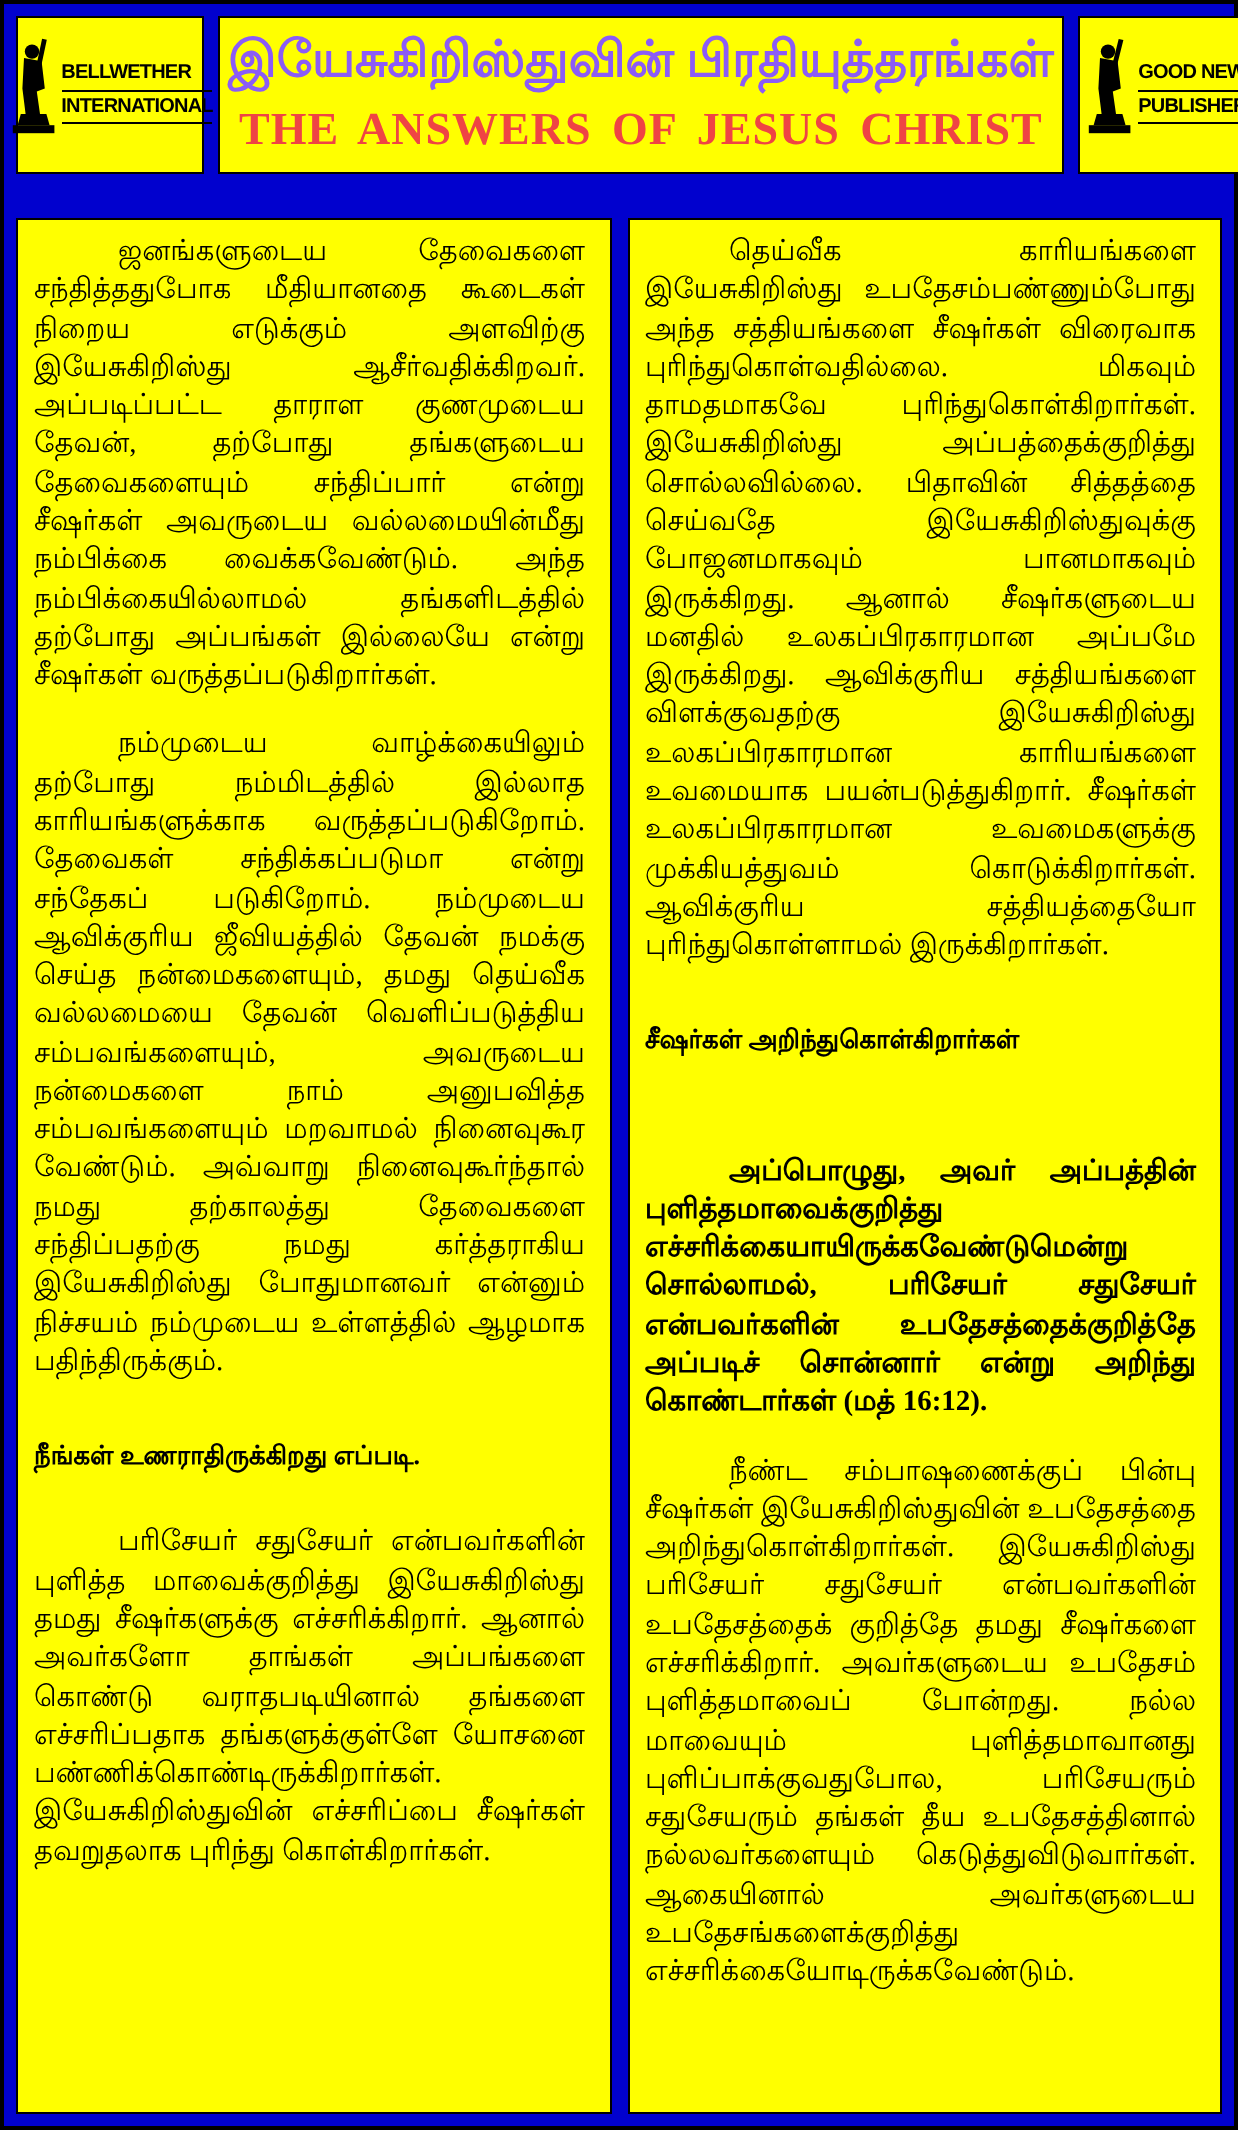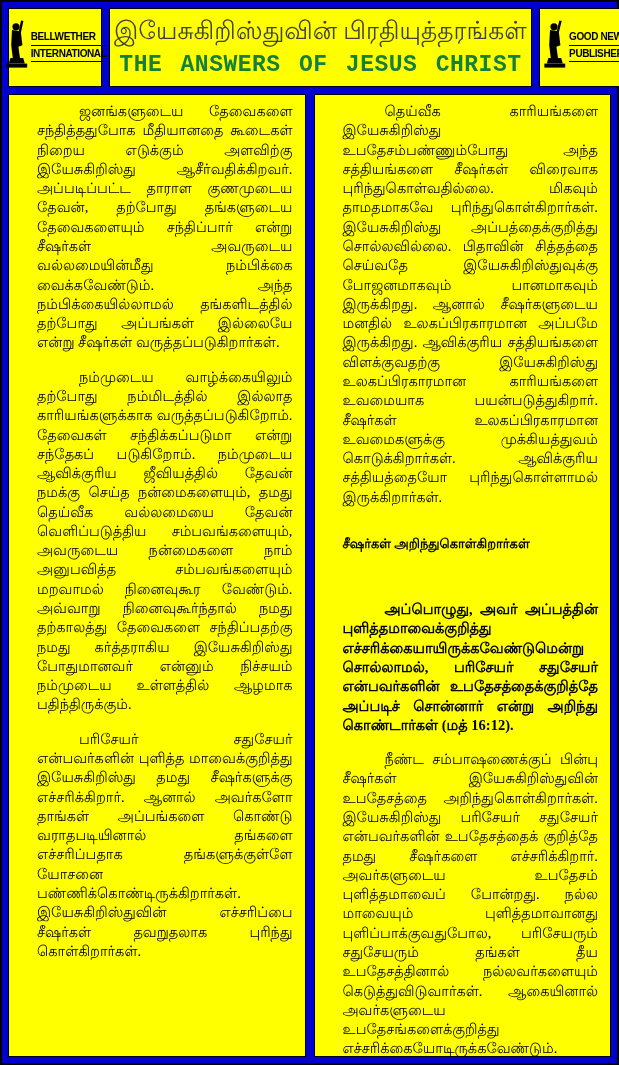--- a/index.html
+++ b/index.html
@@ -9,21 +9,21 @@
     font-family: "Liberation Serif", "DejaVu Serif", serif;
     background: #ffffff;
   }
   .page {
     width: 619px; height: 1065px;
     background: #0101CE;
     border: 2px solid #000000;
     padding: 6px;
     display: flex;
     flex-direction: column;
-    gap: 7px;
+    gap: 22px;
     justify-content: flex-end;
   }
   .cell {
     background: #FFFF00;
     border: 1px solid #000000;
   }
   
   .header {
     flex: none;
     height: 79px;
@@ -59,44 +59,44 @@
   }
   .title-box {
     flex: 1;
     display: flex;
     flex-direction: column;
     align-items: center;
     justify-content: space-evenly;
     padding: 3px 4px;
   }
   .title-tamil {
-    font-weight: normal;
+    font-weight: bold;
     font-size: 25px;
-    color: #404040;
+    color: #8b5cf6;
     white-space: nowrap;
   }
   .title-english {
-    font-family: Liberation Mono, monospace;
+    font-family: Liberation Serif, serif;
     font-weight: bold;
     font-size: 23px;
     letter-spacing: 0.5px;
     word-spacing: 4px;
-    color: #15803d;
+    color: #ef4444;
     white-space: nowrap;
   }
   
   .columns {
     flex: 1;
     display: flex;
     gap: 8px;
     min-height: 0;
   }
   .column {
     flex: 1;
-    padding: 7px 12px 0 28px;
+    padding: 7px 12px 0 8px;
     color: #000;
     font-size: 14.5px;
     line-height: 1.33;
     overflow: hidden;
   }
   .column p {
     margin: 0 0 15px 0;
     text-align: justify;
     text-indent: 42px;
   }
@@ -157,20 +157,21 @@
       </span>
     </div>
 
   </div>
 
   <div class="columns">
 
     <div class="cell column">
       <p class="body">ஜனங்களுடைய தேவைகளை சந்தித்ததுபோக மீதியானதை கூடைகள் நிறைய எடுக்கும் அளவிற்கு இயேசுகிறிஸ்து ஆசீர்வதிக்கிறவர். அப்படிப்பட்ட தாராள குணமுடைய தேவன், தற்போது தங்களுடைய தேவைகளையும் சந்திப்பார் என்று சீஷர்கள் அவருடைய வல்லமையின்மீது நம்பிக்கை வைக்கவேண்டும். அந்த நம்பிக்கையில்லாமல் தங்களிடத்தில் தற்போது அப்பங்கள் இல்லையே என்று சீஷர்கள் வருத்தப்படுகிறார்கள்.</p>
       <p class="body">நம்முடைய வாழ்க்கையிலும் தற்போது நம்மிடத்தில் இல்லாத காரியங்களுக்காக வருத்தப்படுகிறோம். தேவைகள் சந்திக்கப்படுமா என்று சந்தேகப் படுகிறோம். நம்முடைய ஆவிக்குரிய ஜீவியத்தில் தேவன் நமக்கு செய்த நன்மைகளையும், தமது தெய்வீக வல்லமையை தேவன் வெளிப்படுத்திய சம்பவங்களையும், அவருடைய நன்மைகளை நாம் அனுபவித்த சம்பவங்களையும் மறவாமல் நினைவுகூர வேண்டும். அவ்வாறு நினைவுகூர்ந்தால் நமது தற்காலத்து தேவைகளை சந்திப்பதற்கு நமது கர்த்தராகிய இயேசுகிறிஸ்து போதுமானவர் என்னும் நிச்சயம் நம்முடைய உள்ளத்தில் ஆழமாக பதிந்திருக்கும்.</p>
+      <p class="heading">நீங்கள் உணராதிருக்கிறது எப்படி.</p>
       <p class="body">பரிசேயர் சதுசேயர் என்பவர்களின் புளித்த மாவைக்குறித்து இயேசுகிறிஸ்து தமது சீஷர்களுக்கு எச்சரிக்கிறார். ஆனால் அவர்களோ தாங்கள் அப்பங்களை கொண்டு வராதபடியினால் தங்களை எச்சரிப்பதாக தங்களுக்குள்ளே யோசனை பண்ணிக்கொண்டிருக்கிறார்கள். இயேசுகிறிஸ்துவின் எச்சரிப்பை சீஷர்கள் தவறுதலாக புரிந்து கொள்கிறார்கள்.</p>
     </div>
 
     <div class="cell column">
       <p class="body">தெய்வீக காரியங்களை இயேசுகிறிஸ்து உபதேசம்பண்ணும்போது அந்த சத்தியங்களை சீஷர்கள் விரைவாக புரிந்துகொள்வதில்லை. மிகவும் தாமதமாகவே புரிந்துகொள்கிறார்கள். இயேசுகிறிஸ்து அப்பத்தைக்குறித்து சொல்லவில்லை. பிதாவின் சித்தத்தை செய்வதே இயேசுகிறிஸ்துவுக்கு போஜனமாகவும் பானமாகவும் இருக்கிறது. ஆனால் சீஷர்களுடைய மனதில் உலகப்பிரகாரமான அப்பமே இருக்கிறது. ஆவிக்குரிய சத்தியங்களை விளக்குவதற்கு இயேசுகிறிஸ்து உலகப்பிரகாரமான காரியங்களை உவமையாக பயன்படுத்துகிறார். சீஷர்கள் உலகப்பிரகாரமான உவமைகளுக்கு முக்கியத்துவம் கொடுக்கிறார்கள். ஆவிக்குரிய சத்தியத்தையோ புரிந்துகொள்ளாமல் இருக்கிறார்கள்.</p>
       <p class="heading">சீஷர்கள் அறிந்துகொள்கிறார்கள்</p>
       <p class="quote">அப்பொழுது, அவர் அப்பத்தின் புளித்தமாவைக்குறித்து எச்சரிக்கையாயிருக்கவேண்டுமென்று சொல்லாமல், பரிசேயர் சதுசேயர் என்பவர்களின் உபதேசத்தைக்குறித்தே அப்படிச் சொன்னார் என்று அறிந்து கொண்டார்கள் (மத் 16:12).</p>
       <p class="body">நீண்ட சம்பாஷணைக்குப் பின்பு சீஷர்கள் இயேசுகிறிஸ்துவின் உபதேசத்தை அறிந்துகொள்கிறார்கள். இயேசுகிறிஸ்து பரிசேயர் சதுசேயர் என்பவர்களின் உபதேசத்தைக் குறித்தே தமது சீஷர்களை எச்சரிக்கிறார். அவர்களுடைய உபதேசம் புளித்தமாவைப் போன்றது. நல்ல மாவையும் புளித்தமாவானது புளிப்பாக்குவதுபோல, பரிசேயரும் சதுசேயரும் தங்கள் தீய உபதேசத்தினால் நல்லவர்களையும் கெடுத்துவிடுவார்கள். ஆகையினால் அவர்களுடைய உபதேசங்களைக்குறித்து எச்சரிக்கையோடிருக்கவேண்டும்.</p>
     </div>
 

